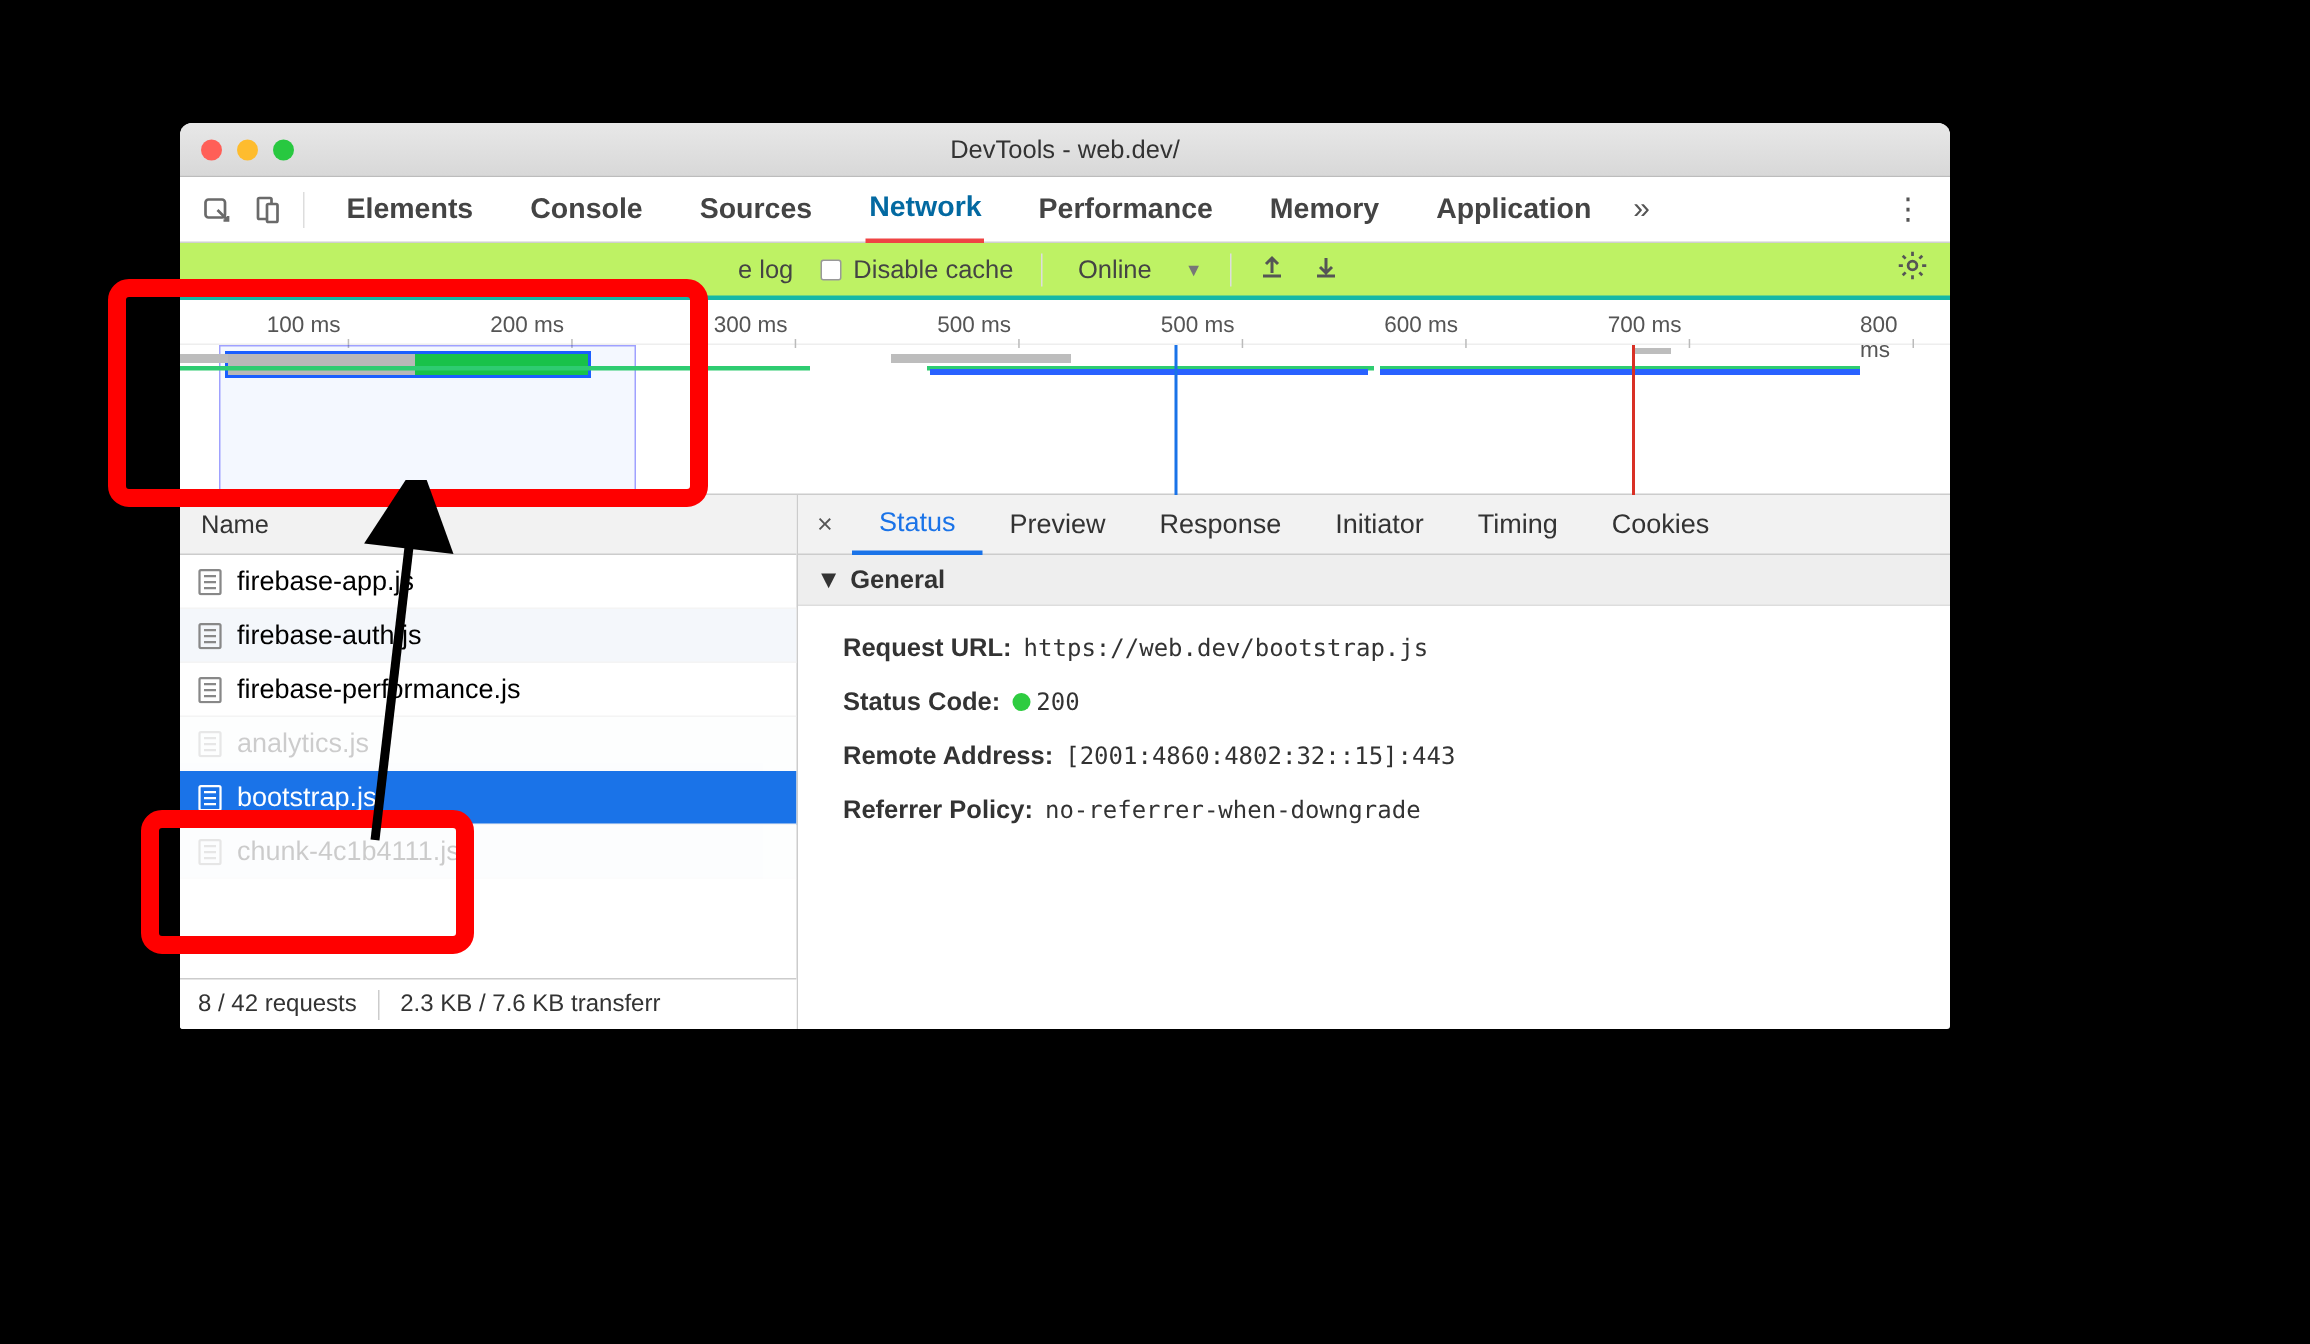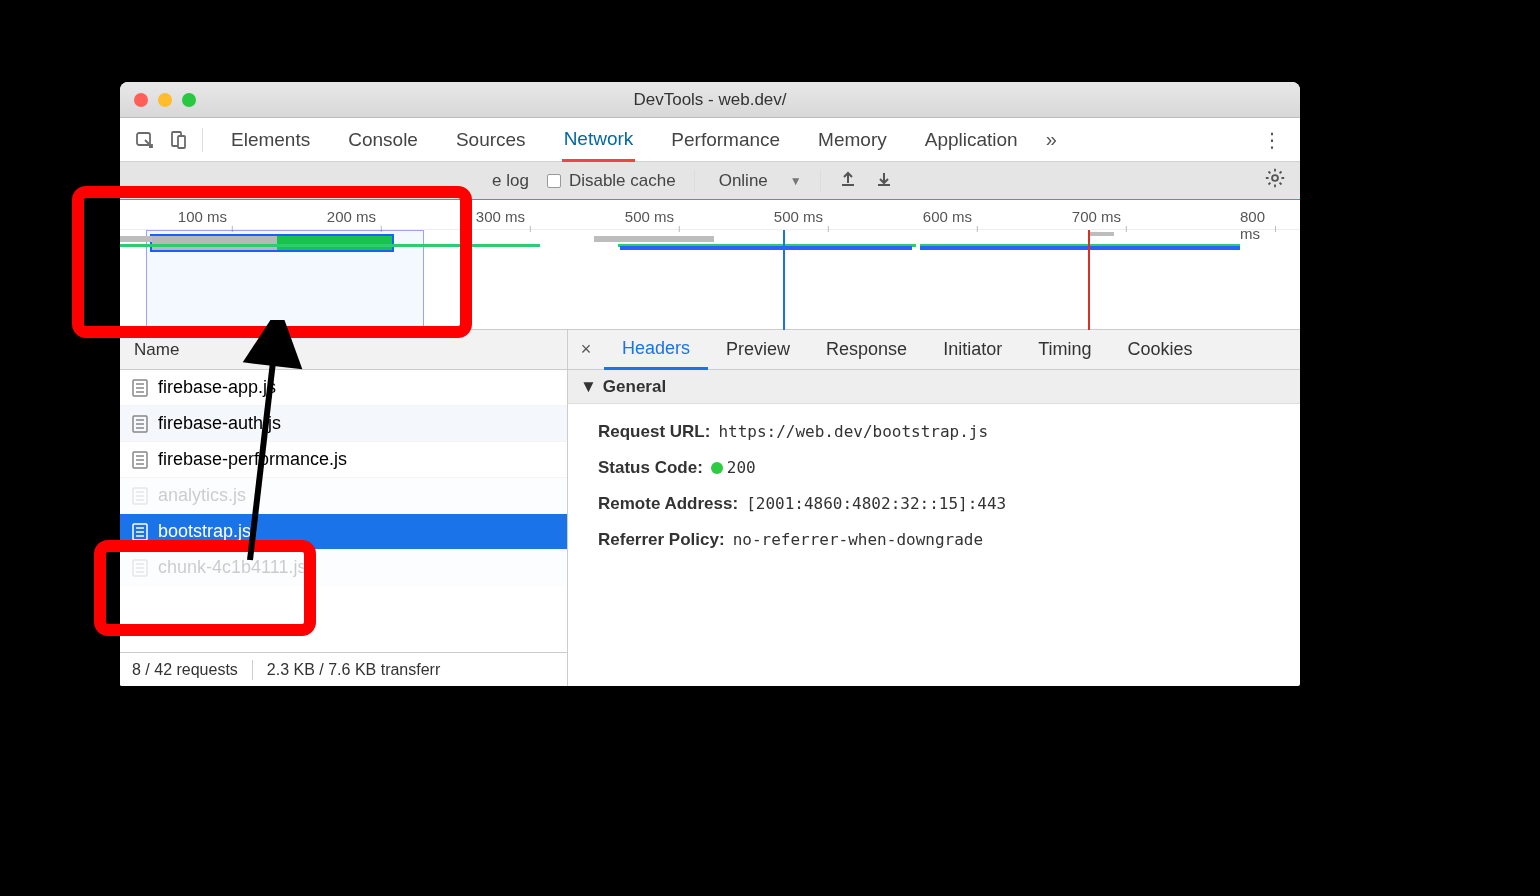--- a/index.html
+++ b/index.html
@@ -44,32 +44,32 @@
     border-bottom: 1px solid #d0d0d0;
     padding: 0 8px;
     gap: 0;
   }
   .icon-btn {
     width: 34px; height: 36px;
     display: flex; align-items: center; justify-content: center;
     color: #6a6a6a;
     font-size: 18px;
   }
-  .main-tabs { display: flex; gap: 34px; margin-left: 20px; font-size: 19px; color: #444; align-items: center; height: 100%; }
+  .main-tabs { display: flex; gap: 34px; margin-left: 20px; font-size: 19px; color: #444; align-items: center; height: 100%; font-weight: bold; }
   .main-tab { height: 100%; display: flex; align-items: center; padding: 0 2px; cursor: pointer; }
   .main-tab.active { color: #0369a1; border-bottom: 3px solid #ef4444; margin-bottom: -1px; }
   .more-tabs { margin-left: 18px; padding: 0 8px; font-size: 20px; color: #555; }
   .kebab { margin-left: auto; padding: 0 10px; font-size: 20px; color: #555; }
 
   .filterbar {
     height: 38px;
-    border-bottom: 1px solid #14b8a6;
+    border-bottom: 3px solid #14b8a6;
     display: flex; align-items: center; gap: 18px; padding: 0 14px;
     font-size: 17px; color: #444;
-    background: #e5e5e5;
+    background: #bef264;
   }
   .filterbar .grp { display: flex; align-items: center; gap: 8px; }
   .cb { width: 14px; height: 14px; border: 1px solid #999; border-radius: 2px; background:#fff; }
   .divider { width: 1px; height: 22px; background: #ddd; }
   .online { display: flex; align-items: center; gap: 22px; padding-left: 6px; }
   .dd-caret { color:#777; font-size:12px; }
   .gear { margin-left: auto; color:#555; font-size: 22px; }
 
   .overview {
     height: 130px;
@@ -93,21 +93,21 @@
   .selbar {
     position:absolute; top:4px; left:30px; width:244px; height:18px;
     background: linear-gradient(to right, #b8b8b8 0 52%, #19c24a 52% 100%);
     border:2px solid #1a5fff;
   }
   .vline { position:absolute; top:0; bottom:0; width:2px; }
   .vline.bluel { background:#1a73e8; left:663px; height:100px; }
   .vline.redl { background:#d93025; left:968px; height:100px; }
 
   .body { display:flex; flex:1; min-height:0; }
-  .left { width:448px; border-right:1px solid #ccc; display:flex; flex-direction:column; }
+  .left { width:412px; border-right:1px solid #ccc; display:flex; flex-direction:column; }
   .col-header { height:40px; display:flex; align-items:center; padding:0 14px; font-size:17px; color:#333; background:#f2f2f2; border-bottom:1px solid #ccc; }
   .reqlist { flex:1; overflow:hidden; font-size:18px; }
   .req-row { height:36px; display:flex; align-items:center; padding:0 12px; gap:10px; border-bottom:1px solid #f4f4f4; }
   .req-row.alt { background:#f4f7fb; }
   .req-row.selected { background:#1a73e8; color:#fff; }
   .req-row.selected .file-ic rect { stroke:#fff; }
   .req-row.selected .file-ic line { stroke:#fff; }
   .file-ic { width:16px; height:18px; flex-shrink:0; }
   .statusbar { height:34px; border-top:1px solid #ccc; display:flex; align-items:center; padding:0 12px; font-size:16px; color:#333; gap:14px; background:#fff; }
   .statusbar .divider2 { width:1px; height:20px; background:#ccc; }
@@ -296,21 +296,21 @@
       <div class="statusbar">
         <span>8 / 42 requests</span>
         <span class="divider2"></span>
         <span>2.3 KB / 7.6 KB transferr</span>
       </div>
     </div>
 
     <div class="right">
       <div class="detail-tabs">
         <div class="close-x">×</div>
-        <div class="dtab active">Headers</div>
+        <div class="dtab active">Status</div>
         <div class="dtab">Preview</div>
         <div class="dtab">Response</div>
         <div class="dtab">Initiator</div>
         <div class="dtab">Timing</div>
         <div class="dtab">Cookies</div>
       </div>
       <div class="section-head">
         <span>▼</span>
         <span>General</span>
       </div>

